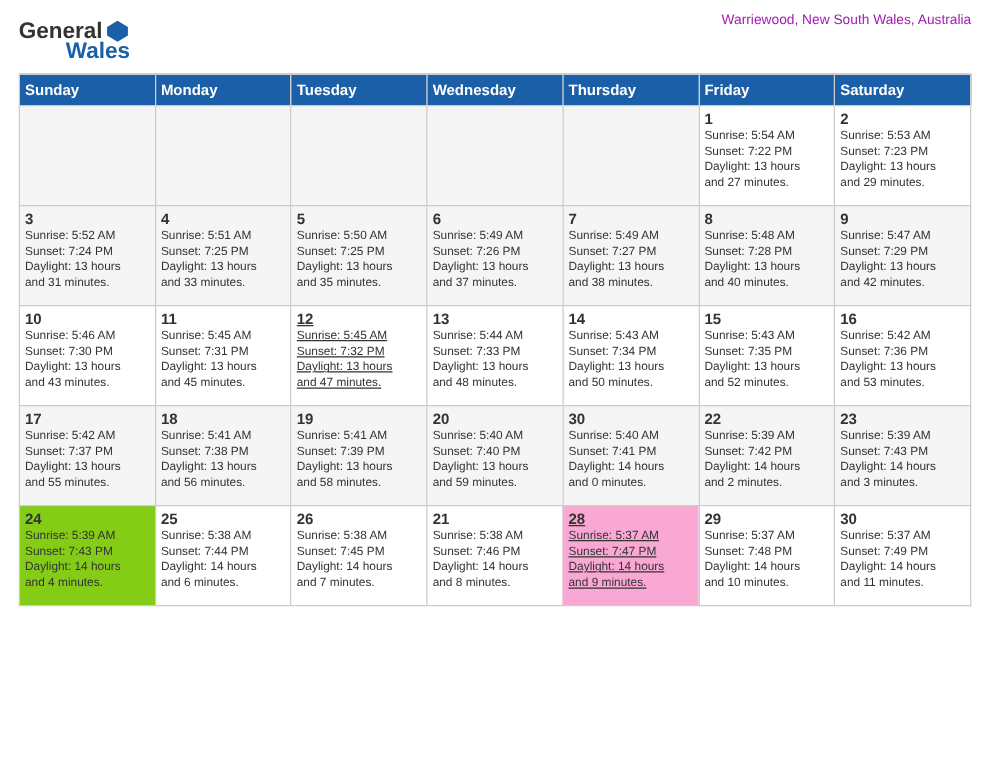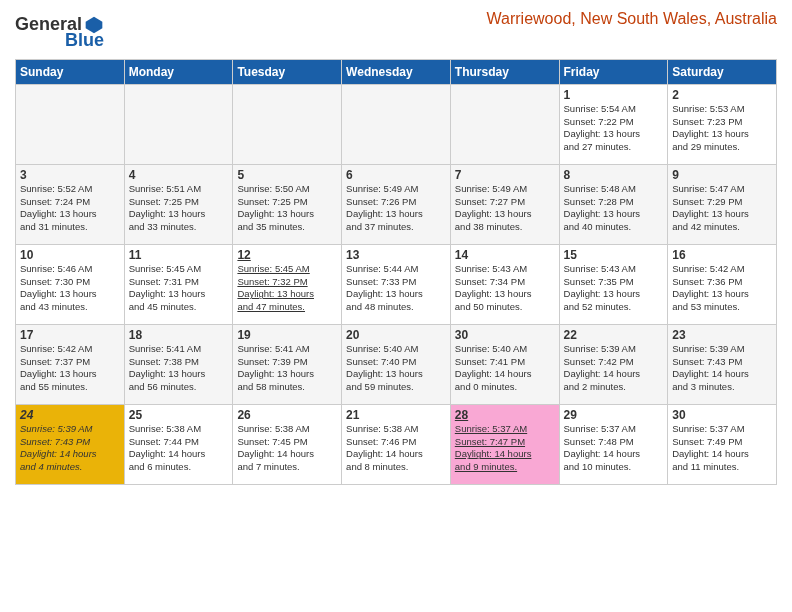--- a/index.html
+++ b/index.html
@@ -40,22 +40,22 @@
     }
     .title-area {
       text-align: right;
     }
     .month-title {
       font-size: 36px;
       font-weight: normal;
       color: #333;
     }
     .location {
-      font-size: 16px;
-      color: #c2410c;
+      font-size: 11px;
+      color: #a21caf;
     }
     table {
       width: 100%;
       border-collapse: collapse;
       table-layout: fixed;
     }
     .day-header {
       background-color: #1a5fa8;
       color: white;
       font-size: 12px;
@@ -101,21 +101,21 @@
 <div class="container">
   <div class="header-area">
     <div class="logo">
       <div>
         <div style="display:flex; align-items:center;">
           <span class="logo-text logo-general">General</span>
           <svg class="logo-icon" viewBox="0 0 24 24" fill="#1a5fa8">
             <path d="M12 2 L22 8 L22 16 L12 22 L2 16 L2 8 Z" fill="#1a5fa8"></path>
           </svg>
         </div>
-        <div class="logo-text logo-blue" style="margin-top:-4px;">Blue</div>
+        <div class="logo-text logo-blue" style="margin-top:-4px;">Wales</div>
       </div>
     </div>
     <div class="title-area">
       <div class="location">Warriewood, New South Wales, Australia</div>
     </div>
   </div>
 
   <table>
     <thead>
       <tr>
@@ -297,21 +297,21 @@
           </td>
           <td style="background-color: rgb(245, 245, 245);">
             <div class="day-num">23</div>
             <div class="day-info" style="white-space: pre-line;">Sunrise: 5:39 AM
 Sunset: 7:43 PM
 Daylight: 14 hours
 and 3 minutes.</div>
           </td>
         </tr>
         <tr class="row-5">
-          <td style="background-color: #eab308; font-style: italic;">
+          <td style="background-color: #84cc16;">
             <div class="day-num">24</div>
             <div class="day-info" style="white-space: pre-line;">Sunrise: 5:39 AM
 Sunset: 7:43 PM
 Daylight: 14 hours
 and 4 minutes.</div>
           </td>
           <td style="background-color: rgb(255, 255, 255);">
             <div class="day-num">25</div>
             <div class="day-info" style="white-space: pre-line;">Sunrise: 5:38 AM
 Sunset: 7:44 PM

